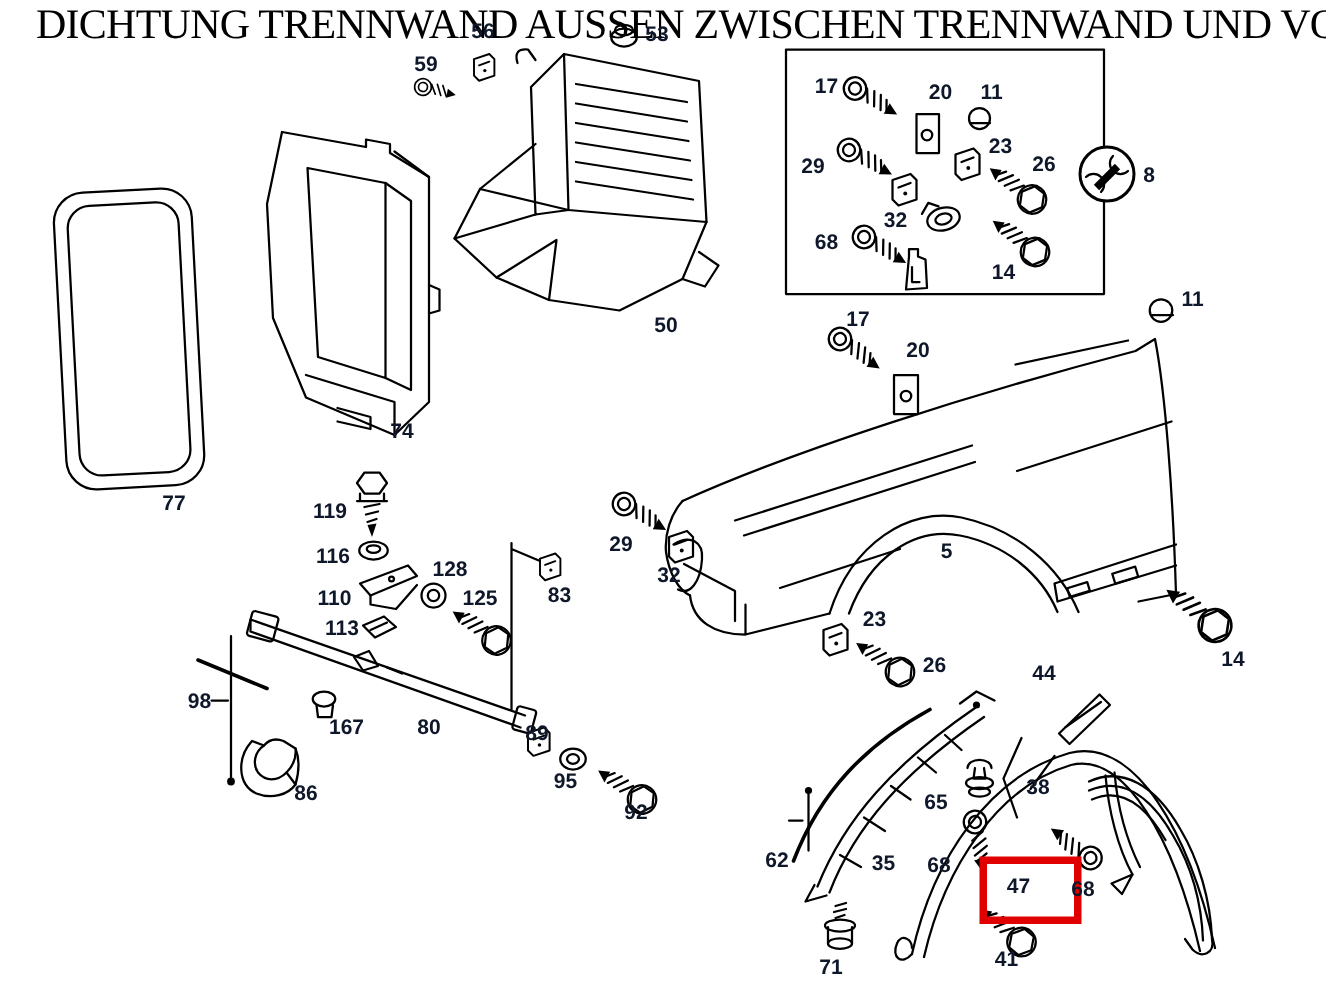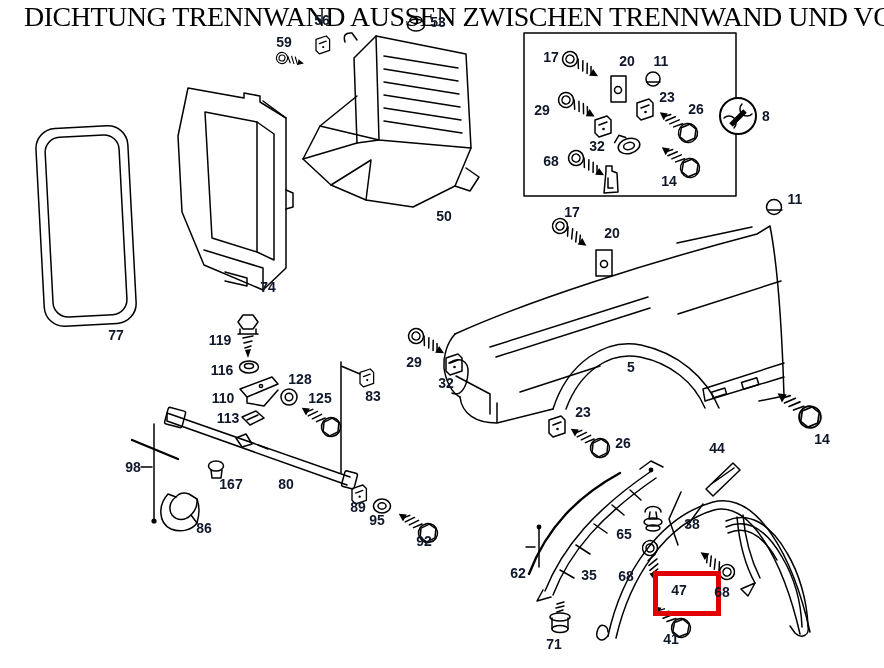--- a/index.html
+++ b/index.html
@@ -301,28 +301,28 @@
       <div class="part-label" style="left: 222px; top: 370px;">116</div>
       <div class="part-label" style="left: 223px; top: 398px;">110</div>
       <div class="part-label" style="left: 228px; top: 418px; text-align: center;">113</div>
       <div class="part-label" style="left: 300px; top: 379px;">128</div>
       <div class="part-label" style="left: 320px; top: 398px;">125</div>
       <div class="part-label" style="left: 373px; top: 396px;">83</div>
       <div class="part-label" style="left: 133px; top: 467px;">98</div>
       <div class="part-label" style="left: 231px; top: 484px;">167</div>
       <div class="part-label" style="left: 286px; top: 484px;">80</div>
       <div class="part-label" style="left: 204px; top: 528px;">86</div>
-      <div class="part-label" style="left: 358px; top: 507px;">89</div>
+      <div class="part-label" style="left: 358px; top: 488px;">89</div>
       <div class="part-label" style="left: 377px; top: 520px; text-align: center;">95</div>
       <div class="part-label" style="left: 424px; top: 541px;">92</div>
       <div class="part-label" style="left: 518px; top: 547px; margin-top: 26px;">62</div>
       <div class="part-label" style="left: 589px; top: 575px;">35</div>
       <div class="part-label" style="left: 624px; top: 534px;">65</div>
       <div class="part-label" style="left: 626px; top: 576px;">68</div>
       <div class="part-label" style="left: 679px; top: 590px;">47</div>
       <div class="part-label" style="left: 692px; top: 524px; text-align: center;">38</div>
-      <div class="part-label" style="left: 717px; top: 448px;">44</div>
+      <div class="part-label" style="left: 696px; top: 448px;">44</div>
       <div class="part-label" style="left: 722px; top: 592px;">68</div>
       <div class="part-label" style="left: 671px; top: 639px;">41</div>
       <div class="part-label" style="left: 554px; top: 644px;">71</div>
     </div>
 
 </div>
 
 </body></html>

